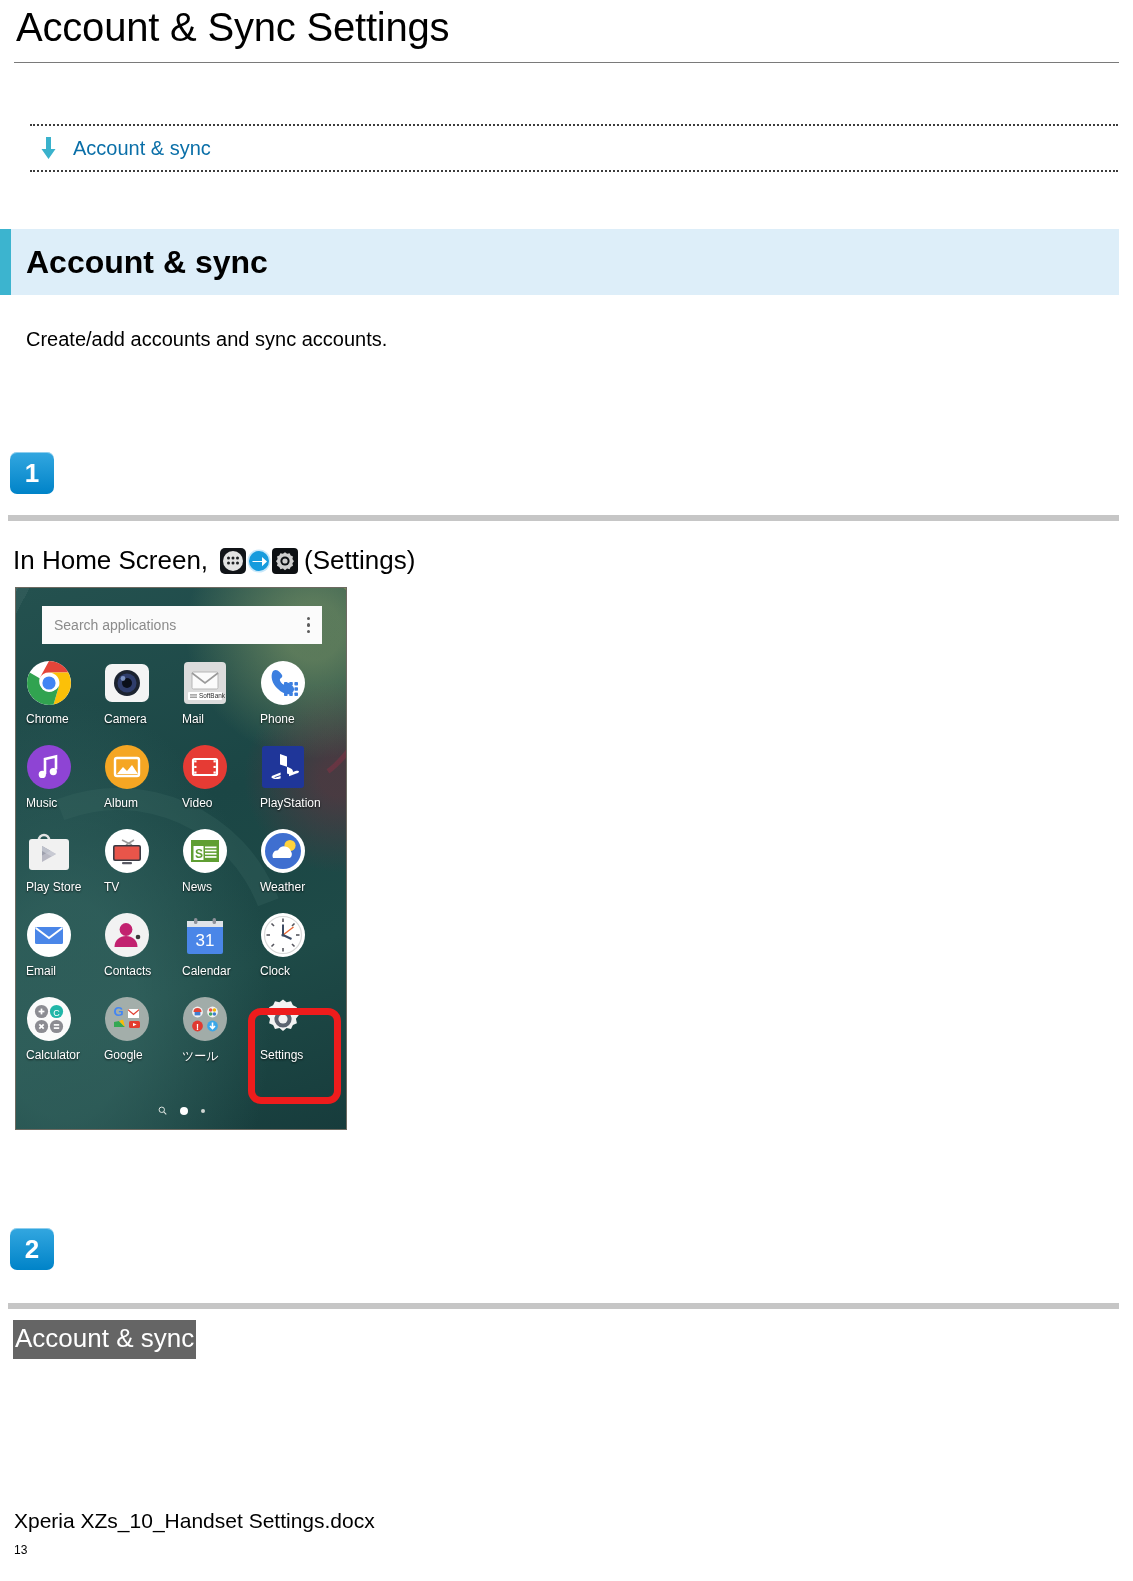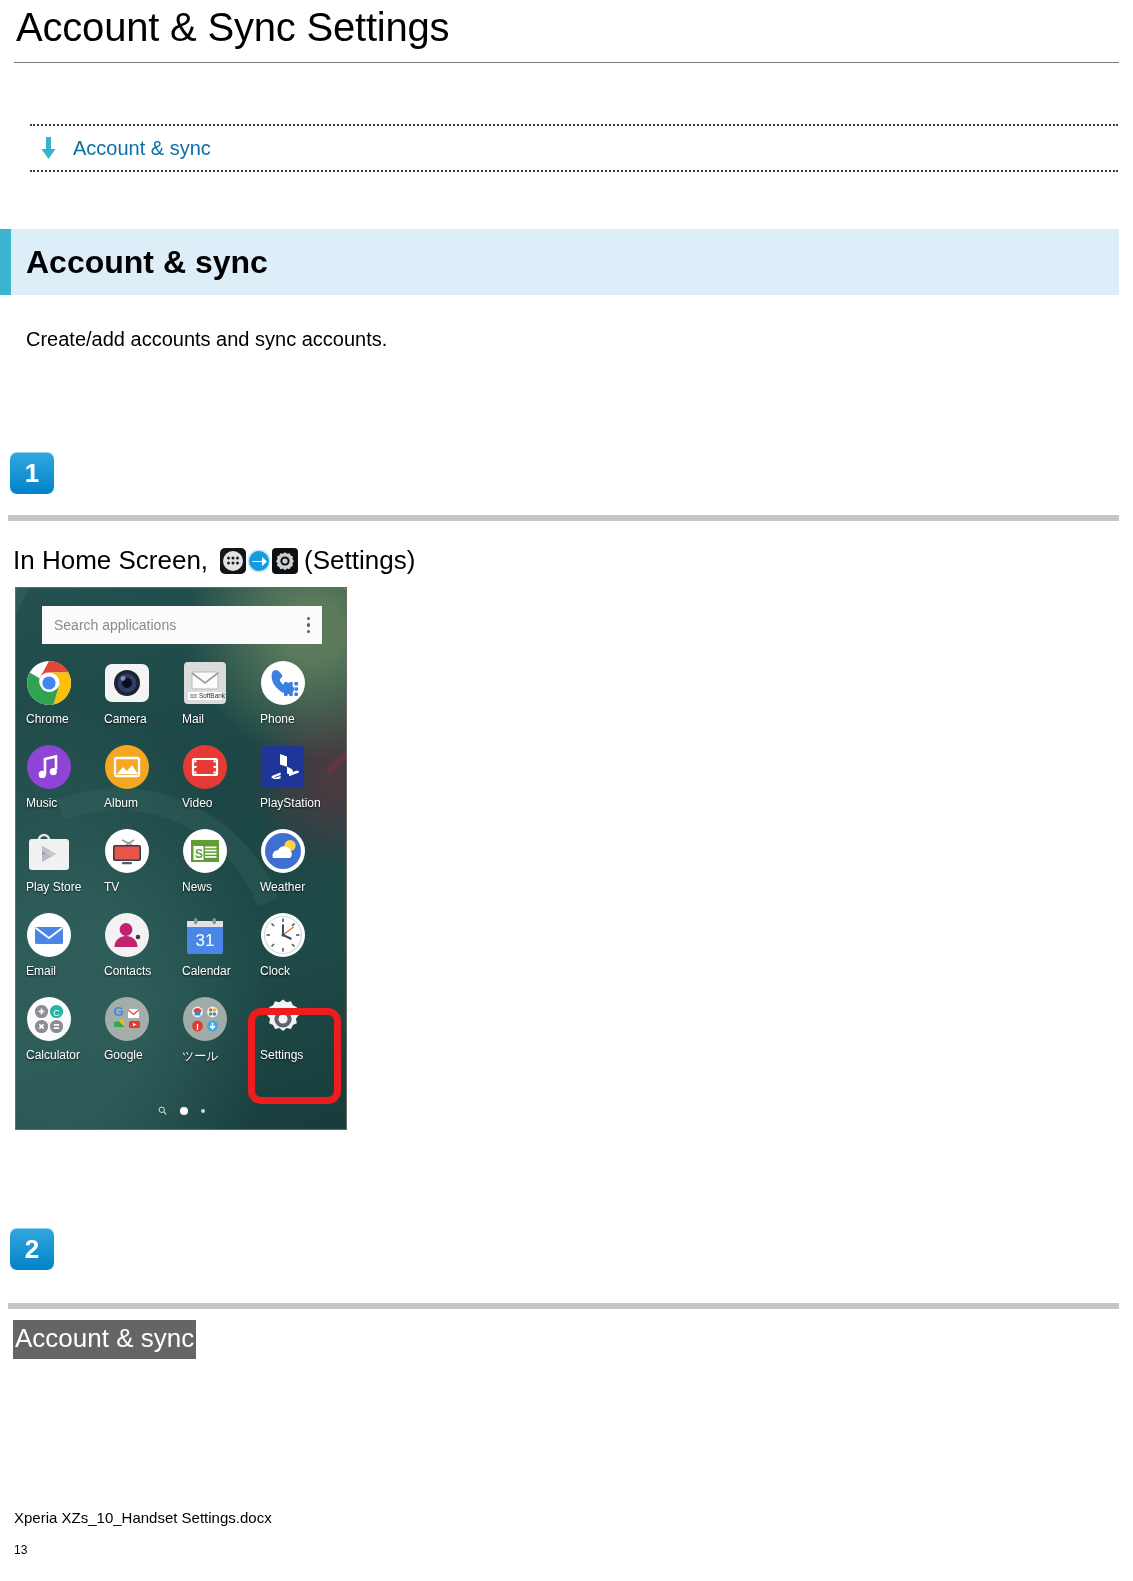--- a/index.html
+++ b/index.html
@@ -275,21 +275,21 @@
     padding: 2px 2px 4px 2px;
     white-space: nowrap;
     line-height: 1.25;
   }
 
   
   .footer-file {
     position: absolute;
     left: 14px;
     top: 1509px;
-    font-size: 15px;
+    font-size: 21px;
     white-space: nowrap;
   }
   .footer-page {
     position: absolute;
     left: 14px;
     top: 1543px;
     font-size: 12px;
   }
 </style>
 </head>

